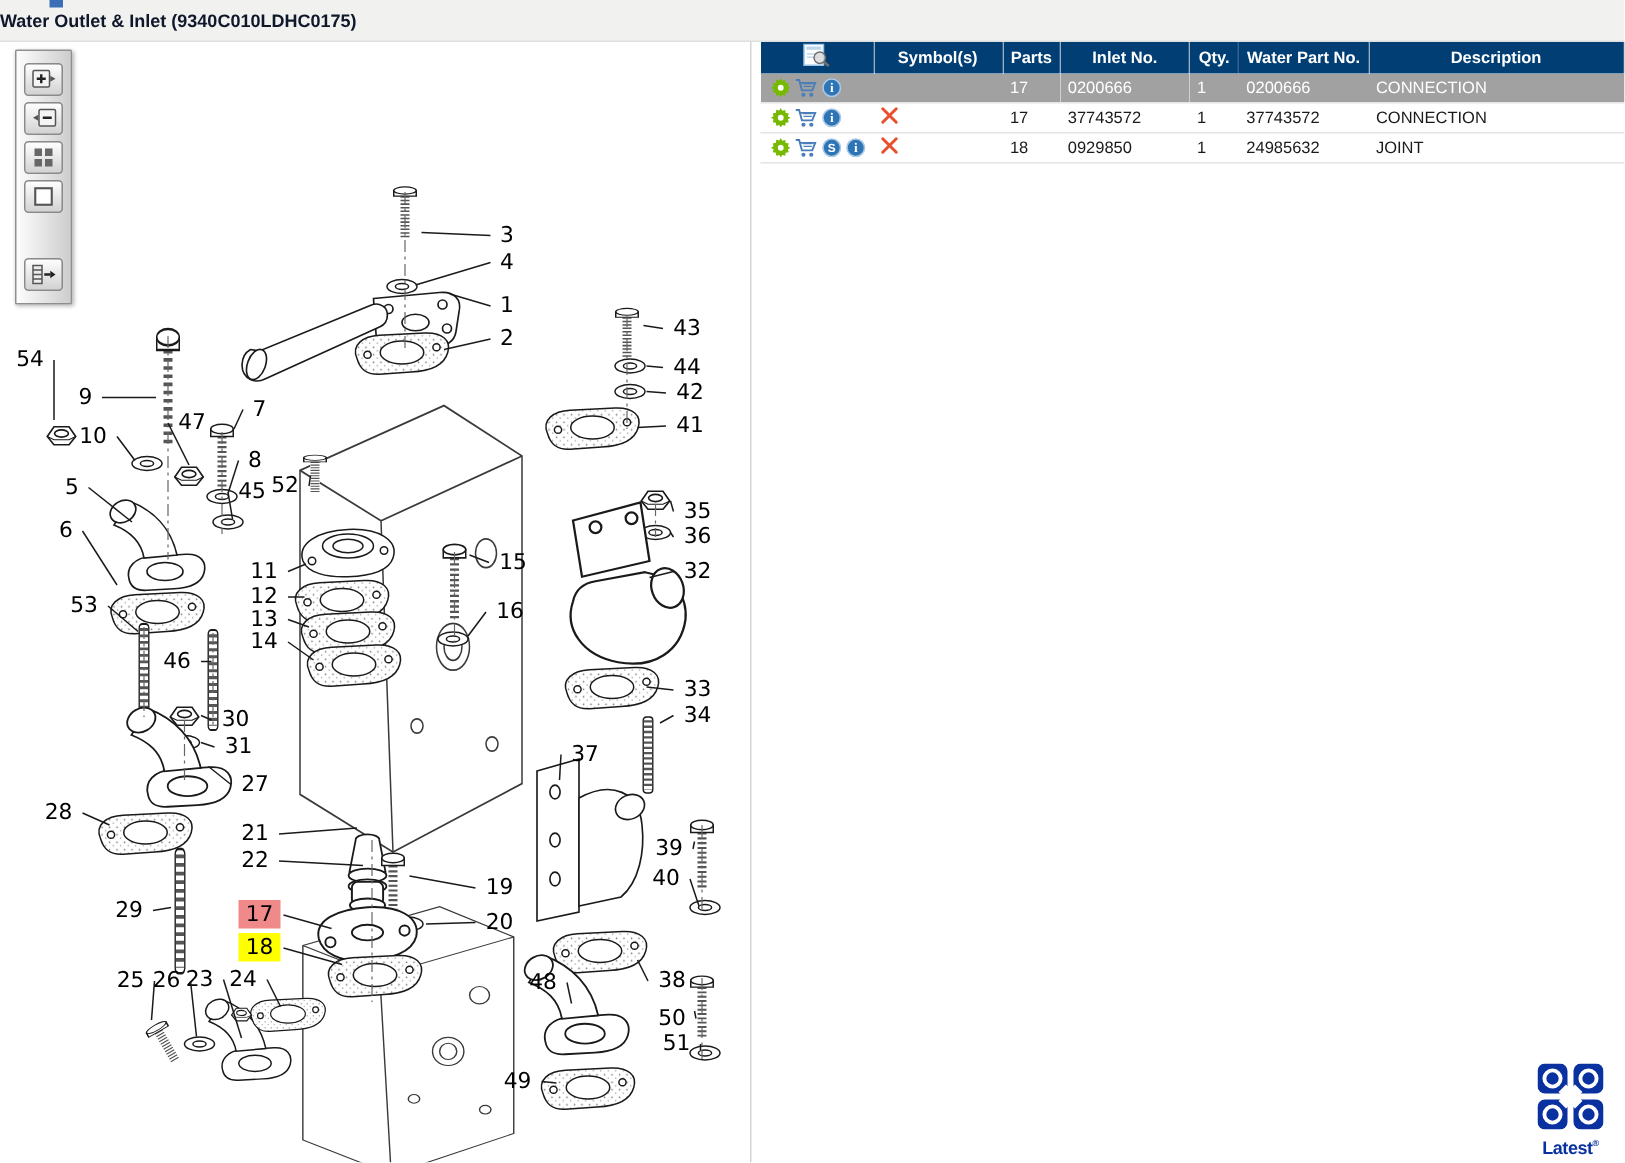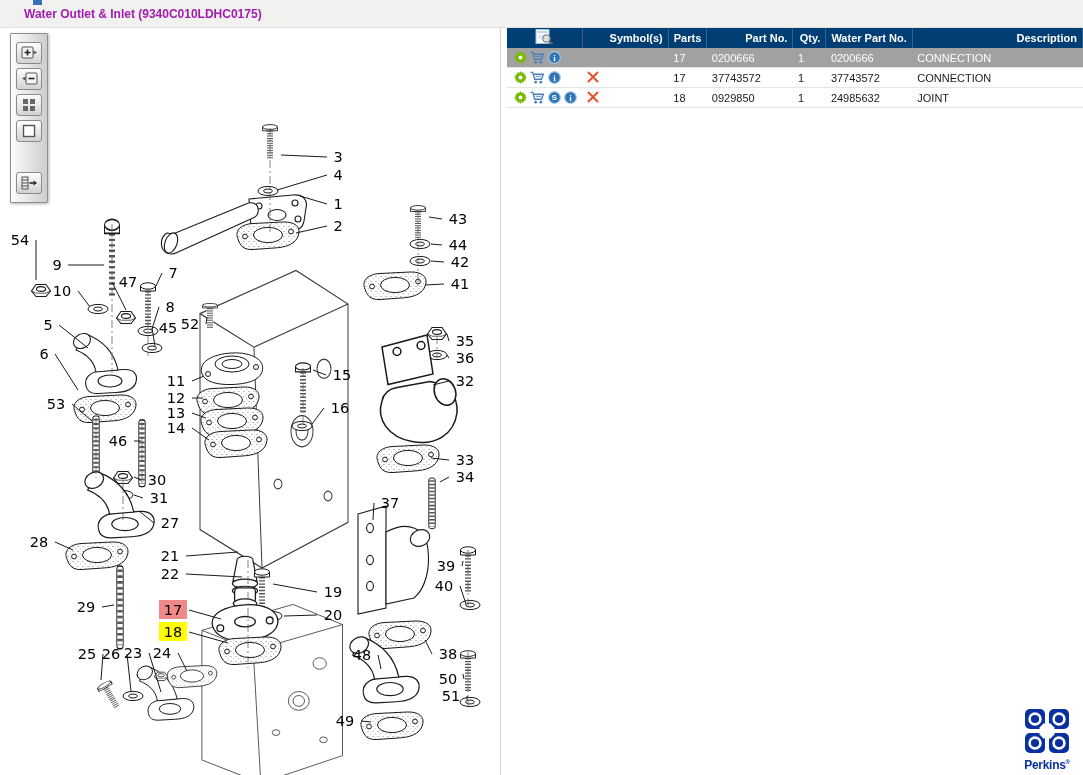--- a/index.html
+++ b/index.html
@@ -2,21 +2,21 @@
 <html style="--titlebar-bg: #f1f1f0; --header-bg: #003e74; --header-text: #ffffff; --selected-row-bg: #a1a1a1; --selected-row-text: #ffffff; --row-border: #e4e4e4; --gear-green: #76b900; --cart-blue: #4a7ebb; --info-blue: #2e75b6; --x-red: #e8502d; --highlight-item-17: #f08a8a; --highlight-item-18: #ffff00; --perkins-blue: #0a31a0;"><head>
 <meta charset="utf-8">
 <style>
   html,body{margin:0;padding:0}
   body{width:1083px;height:775px;overflow:hidden;background:#fff;
        font-family:"Liberation Sans",sans-serif;position:relative}
 
   
   #titlebar{position:absolute;left:0;top:0;width:1083px;height:28px;
     background:var(--titlebar-bg,#f1f1f0);border-bottom:1px solid #e0e0e0;box-sizing:border-box}
-  #page-title{position:absolute;left:24px;top:7px;font-size:12px;font-weight:bold;color:#a21caf}
+  #page-title{position:absolute;left:0;top:7px;font-size:12px;font-weight:bold;color:#0f172a}
   #ui-fragment{position:absolute;left:33px;top:0;width:9px;height:5px;background:#3b6fb5}
 
   
   #diagram-panel{position:absolute;left:0;top:28px;width:501px;height:747px;
     background:#fff;border-right:1px solid #d4d4d4;box-sizing:border-box}
   #dsvg{position:absolute;left:0;top:0}
 
   
   #toolbar{position:absolute;left:10px;top:5px;width:36px;padding:4px 0 8px 0;
     background:linear-gradient(90deg,#fdfdfd,#cdcdcd);
@@ -24,21 +24,21 @@
     display:flex;flex-direction:column;align-items:center;z-index:5}
   .tbtn{width:26px;height:22px;margin-top:4px;padding:0;
     background:linear-gradient(#fefefe,#d2d2d2);border:1px solid #8a8a8a;border-radius:3px;
     display:flex;align-items:center;justify-content:center;cursor:pointer}
   .tbtn.gap{margin-top:30px}
 
   
   #parts-table{position:absolute;left:507px;top:28px;border-collapse:collapse;table-layout:fixed;
     font-size:11px;color:#1a1a1a}
   #parts-table th{background:var(--header-bg,#003e74);color:var(--header-text,#fff);
-    font-weight:bold;text-align:right;padding:2px 5px;height:15px;
+    font-weight:bold;text-align:center;padding:2px 5px;height:15px;
     border-right:1px solid #35618e;white-space:nowrap;overflow:hidden}
   #parts-table th.c-actions{text-align:center;padding:1px 0}
   #parts-table td{padding:0 5px;height:19px;border-bottom:1px solid var(--row-border,#e4e4e4);
     white-space:nowrap;overflow:hidden;background:#fff}
   #parts-table tr[data-selected="true"] td{background:var(--selected-row-bg,#a1a1a1);
     color:var(--selected-row-text,#fff)}
   #parts-table tr{cursor:pointer}
   .actions-cell{display:flex;align-items:center;gap:3px;padding-left:2px}
   .actions-cell svg{display:block}
 
@@ -407,21 +407,21 @@
         <th class="c-actions"><svg width="19" height="16" viewBox="0 0 19 16">
             <rect x="1" y="0.5" width="13" height="14" fill="#fff" stroke="#9cc3e5"></rect>
             <rect x="2.5" y="2" width="10" height="2.2" fill="#bcd6ec"></rect>
             <line x1="3" y1="7" x2="11" y2="7" stroke="#bcd6ec"></line>
             <line x1="3" y1="9.2" x2="11" y2="9.2" stroke="#bcd6ec"></line>
             <circle cx="11.5" cy="9.5" r="3.8" fill="#d9d9d9" fill-opacity="0.85" stroke="#6f6f6f"></circle>
             <line x1="14.2" y1="12.2" x2="17.5" y2="15" stroke="#6f6f6f" stroke-width="1.8"></line>
           </svg></th>
         <th class="c-symbols">Symbol(s)</th>
         <th class="c-item">Parts</th>
-        <th class="c-parts_no">Part No.</th>
+        <th class="c-parts_no">Inlet No.</th>
         <th class="c-qty">Qty.</th>
         <th class="c-latest_part_no">Water Part No.</th>
         <th class="c-description">Description</th>
       </tr>
     </thead>
   <tbody>
       <tr data-selected="true">
         <td>
           <div class="actions-cell">
             <svg width="13" height="13" viewBox="0 0 16 16">
@@ -534,21 +534,21 @@
           </g>
         </g>
      <g transform="translate(0 44) rotate(270)">
           <g>
             <rect width="20" height="20" rx="5" fill="#0a31a0"></rect>
             <circle cx="10" cy="10" r="5.4" fill="none" stroke="#fff" stroke-width="2.6"></circle>
             <rect x="15.5" y="15.5" width="7" height="7" fill="#fff" transform="rotate(45 19 19)"></rect>
           </g>
         </g>
    </svg></div>
-  <div class="logo-text"><span>Perkins</span><sup>®</sup></div>
+  <div class="logo-text"><span>Latest</span><sup>®</sup></div>
 </div>
 
 <svg width="0" height="0" style="position:absolute" aria-hidden="true">
 <defs>
   <pattern id="speck" width="5" height="5" patternUnits="userSpaceOnUse">
     <rect width="5" height="5" fill="#ffffff"></rect>
     <circle cx="1" cy="1.5" r="0.55" fill="#777"></circle>
     <circle cx="3.5" cy="3.8" r="0.5" fill="#999"></circle>
   </pattern>
   <g id="sym-washer" stroke="#1a1a1a" stroke-width="1" fill="#fff">

